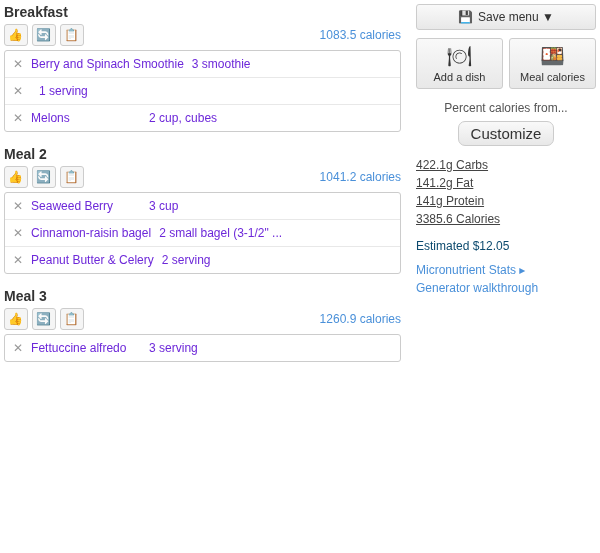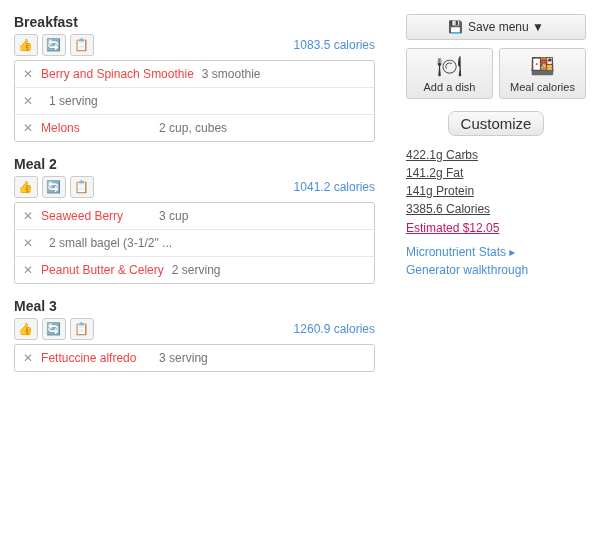--- a/index.html
+++ b/index.html
@@ -6,22 +6,22 @@
     body {
       font-family: Arial, sans-serif;
       font-size: 13px;
       background: #fff;
       color: #333;
       width: 600px;
       min-height: 553px;
     }
     .layout {
       display: flex;
-      gap: 16px;
-      padding: 14px;
+      gap: 0;
+      padding: 4px;
     }
     .left-panel {
       flex: 1;
       padding-right: 10px;
     }
     .right-panel {
       width: 185px;
       padding-left: 5px;
     }
 
@@ -77,27 +77,27 @@
     }
     .remove-btn {
       color: #999;
       font-size: 12px;
       margin-right: 8px;
       cursor: pointer;
       flex-shrink: 0;
     }
     .item-name {
       font-size: 12px;
-      color: #ef4444;
+      color: #6d28d9;
       min-width: 110px;
       flex-shrink: 0;
     }
     .item-serving {
       font-size: 12px;
-      color: #737373;
+      color: #6d28d9;
       margin-left: 8px;
     }
 
     
     .save-menu-btn {
       display: flex;
       align-items: center;
       justify-content: center;
       width: 100%;
       padding: 5px 10px;
@@ -169,23 +169,22 @@
     .stats-title {
       font-weight: bold;
       margin-bottom: 3px;
     }
     .stats-line {
       color: #444;
       line-height: 1.5;
       text-decoration: underline;
     }
     .estimated-cost {
-      color: #be185d;
-      margin-top: 3px;
-      text-decoration: underline;
+      color: #0c4a6e;
+      margin-top: 11px;
     }
 
     
     .link {
       color: #4a90d9;
       font-size: 12px;
       cursor: pointer;
       display: block;
       margin-bottom: 4px;
       text-decoration: none;
@@ -236,20 +235,21 @@
           <span class="calories-label">1041.2 calories</span>
         </div>
         <div class="meal-items-box">
           <div class="meal-item">
             <span class="remove-btn">✕</span>
             <span class="item-name">Seaweed Berry</span>
             <span class="item-serving">3 cup</span>
           </div>
           <div class="meal-item">
             <span class="remove-btn">✕</span>
+            <span class="item-name">Cinnamon-raisin bagel</span>
             <span class="item-serving">2 small bagel (3-1/2" ...</span>
           </div>
           <div class="meal-item">
             <span class="remove-btn">✕</span>
             <span class="item-name">Peanut Butter &amp; Celery</span>
             <span class="item-serving">2 serving</span>
           </div>
         </div>
       </div>
       <div class="meal-section">
@@ -283,20 +283,21 @@
         <span class="action-btn-icon">🍽</span>
         <span>Add a dish</span>
       </button>
       <button class="action-btn">
         <span class="action-btn-icon">🍱</span>
         <span>Meal calories</span>
       </button>
     </div>
 
     <div class="chart-section">
+      <div class="chart-title">Percent calories from...</div>
       <button class="customize-btn">
         <span>Customize</span>
       </button>
     </div>
 
     <div class="stats-section">
       <div id="stats-lines">
           <div class="stats-line">422.1g Carbs</div>
           <div class="stats-line">141.2g Fat</div>
           <div class="stats-line">141g Protein</div>

